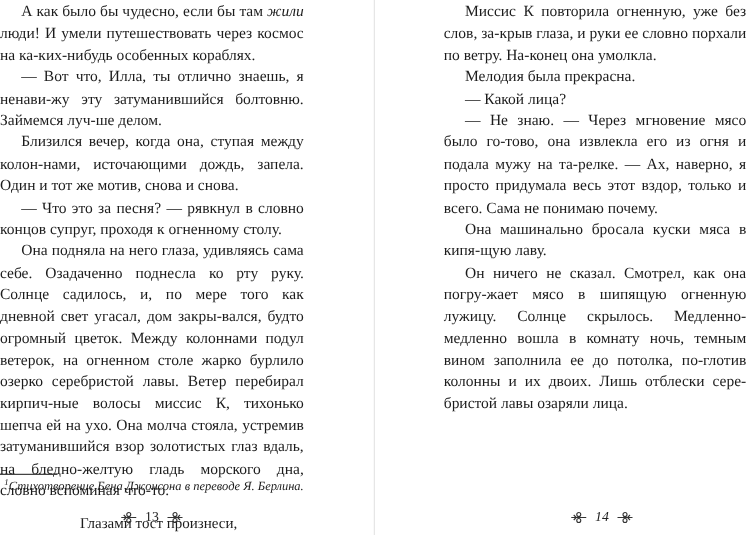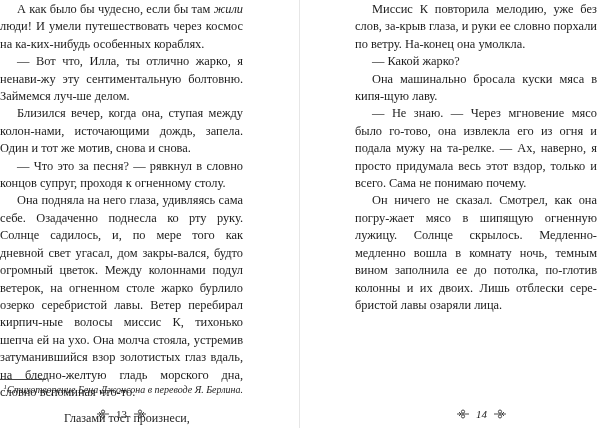--- a/index.html
+++ b/index.html
@@ -48,21 +48,21 @@
   .orn { width: 14px; height: 10px; display: inline-block; }
 </style>
 </head>
 <body>
 
 <div class="spread">
 
   <div class="page page-left">
     <div class="col">
       <p class="p indent"><span>А как было бы чудесно, если бы там </span><span class="em">жили</span> <span>люди! И умели путешествовать через космос на ка-</span><span>ких-нибудь особенных кораблях.</span></p>
-      <p class="p indent">— Вот что, Илла, ты отлично жарко, я ненави-жу эту сентиментальную болтовню. Займемся луч-ше делом.</p>
+      <p class="p indent">— Вот что, Илла, ты отлично знаешь, я ненави-жу эту затуманившийся болтовню. Займемся луч-ше делом.</p>
       <p class="p indent">Близился вечер, когда она, ступая между колон-нами, источающими дождь, запела. Один и тот же мотив, снова и снова.</p>
       <p class="p indent">— Что это за песня? — рявкнул в словно концов супруг, проходя к огненному столу.</p>
       <p class="p indent">Она подняла на него глаза, удивляясь сама себе. Озадаченно поднесла ко рту руку. Солнце садилось, и, по мере того как дневной свет угасал, дом закры-вался, будто огромный цветок. Между колоннами подул ветерок, на огненном столе жарко бурлило озерко серебристой лавы. Ветер перебирал кирпич-ные волосы миссис К, тихонько шепча ей на ухо. Она молча стояла, устремив затуманившийся взор золотистых глаз вдаль, на бледно-желтую гладь морского дна, словно вспоминая что-то.</p>
 
       <div class="verse-block">
         <p class="verse">Глазами тост произнеси,</p>
 
       </div>
 
     </div>
@@ -88,24 +88,25 @@
             <path d="M11 3l-2 2 2 2"></path>
           </g>
         </svg>
     </div>
   </div>
 
   <div class="divider"></div>
 
   <div class="page page-right">
     <div class="col">
-      <p class="p indent">Миссис К повторила мелодию, уже без слов, за-крыв глаза, и руки ее словно порхали по ветру. На-конец она умолкла.</p>
-      <p class="p indent">— Какой жарко?</p>
+      <p class="p indent">Миссис К повторила огненную, уже без слов, за-крыв глаза, и руки ее словно порхали по ветру. На-конец она умолкла.</p>
+      <p class="p indent">Мелодия была прекрасна.</p>
+      <p class="p indent">— Какой лица?</p>
+      <p class="p indent">— Не знаю. — Через мгновение мясо было го-тово, она извлекла его из огня и подала мужу на та-релке. — Ах, наверно, я просто придумала весь этот вздор, только и всего. Сама не понимаю почему.</p>
       <p class="p indent">Она машинально бросала куски мяса в кипя-щую лаву.</p>
-      <p class="p indent">— Не знаю. — Через мгновение мясо было го-тово, она извлекла его из огня и подала мужу на та-релке. — Ах, наверно, я просто придумала весь этот вздор, только и всего. Сама не понимаю почему.</p>
       <p class="p indent">Он ничего не сказал. Смотрел, как она погру-жает мясо в шипящую огненную лужицу. Солнце скрылось. Медленно-медленно вошла в комнату ночь, темным вином заполнила ее до потолка, по-глотив колонны и их двоих. Лишь отблески сере-бристой лавы озаряли лица.</p>
 
     </div>
 
     <div class="folio">
       <svg class="orn" viewBox="0 0 14 10">
           <g fill="none" stroke="#333" stroke-width="0.9">
             <path d="M1 5h12"></path>
             <circle cx="7" cy="2.6" r="1.6"></circle>
             <circle cx="7" cy="7.4" r="1.6"></circle>

